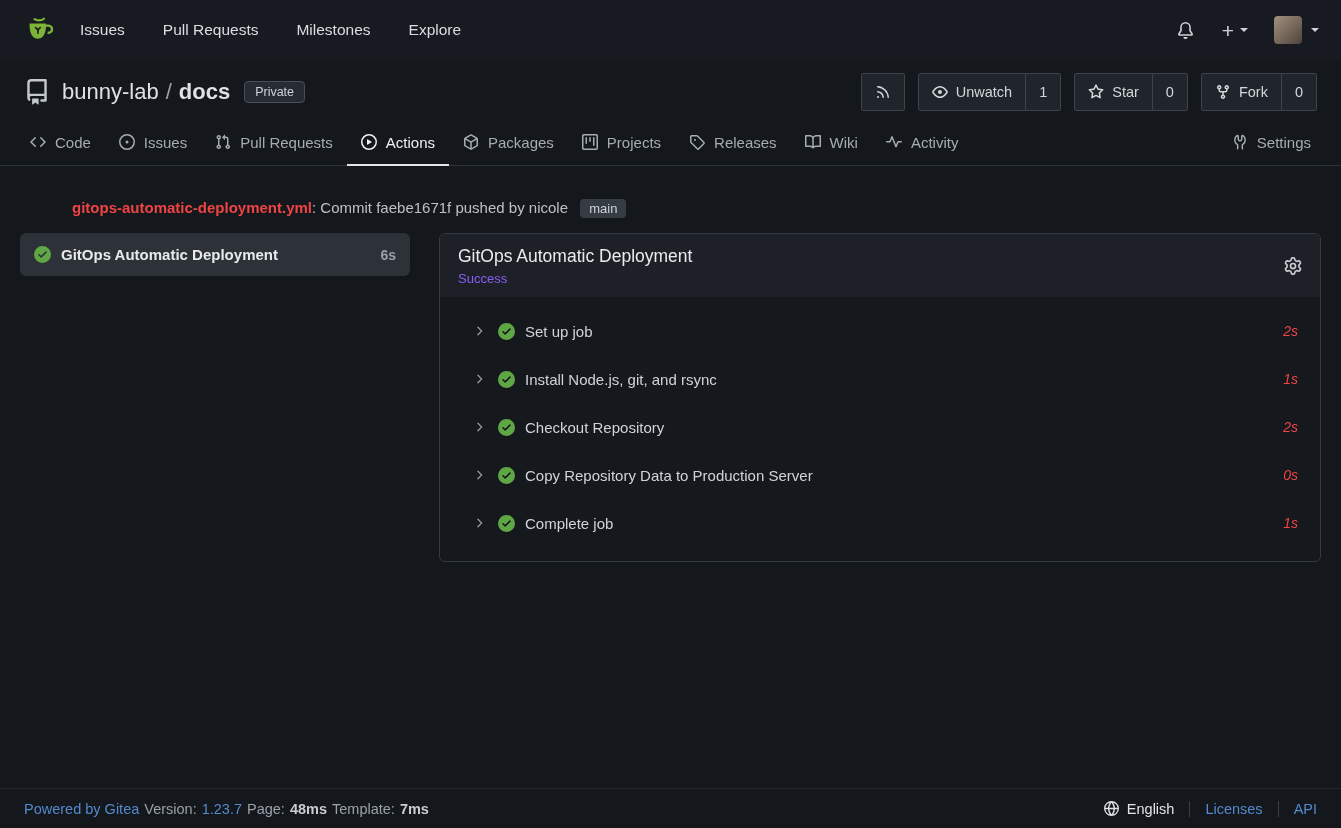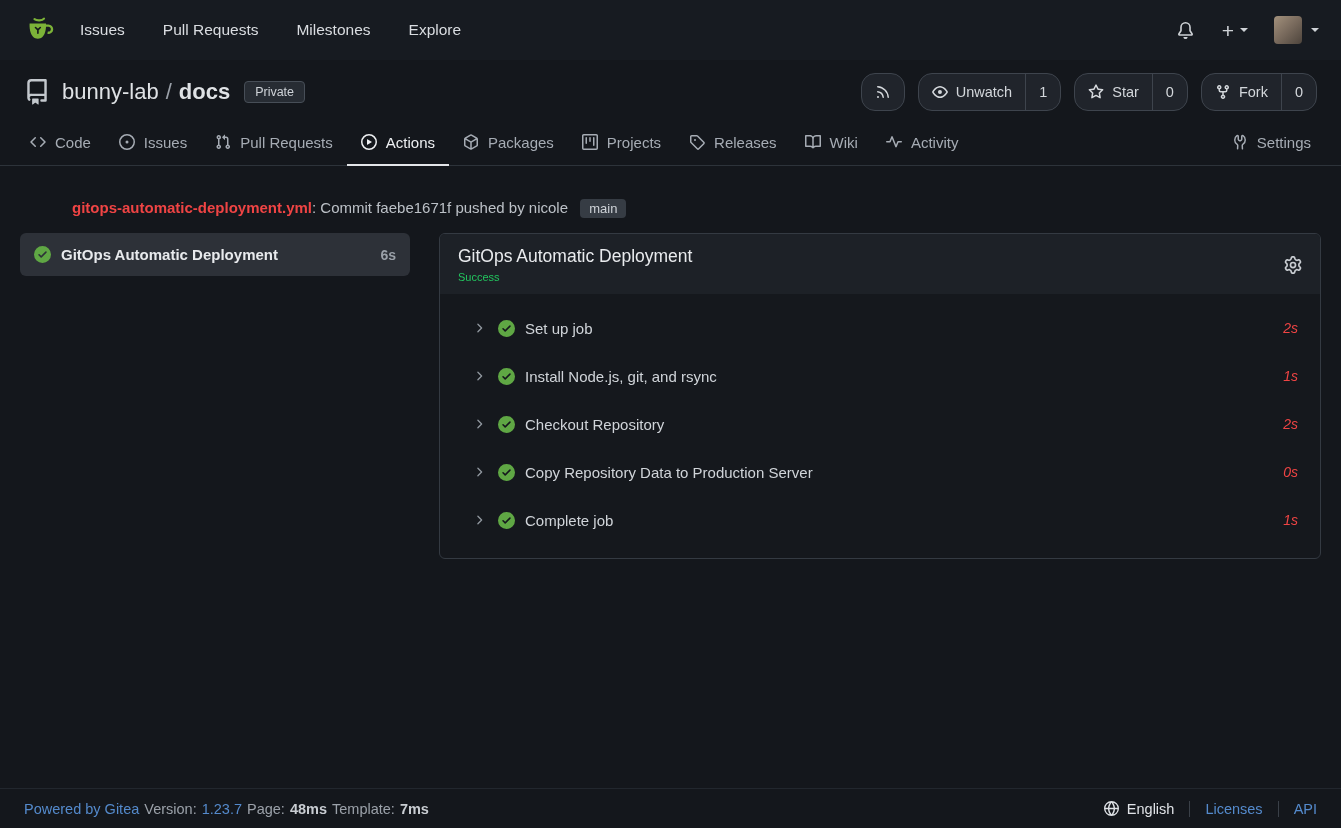--- a/index.html
+++ b/index.html
@@ -34,21 +34,21 @@
   .repo-header { display: flex; align-items: center; padding: 13px 24px 9px; }
   .repo-icon { color: #c3c8cd; }
   .repo-title { font-size: 22px; margin-left: 12px; color: #dfe2e5; display: flex; align-items: center; gap: 7px; }
   .repo-owner { cursor: pointer; }
   .repo-sep { color: #9ba1a9; }
   .repo-name { font-weight: 700; cursor: pointer; }
   .private-badge { margin-left: 14px; font-size: 12.5px; color: #cfd3d8; border: 1px solid #474e57;
                    background: #272c33; padding: 3px 10px; border-radius: 4px; }
   .repo-actions { margin-left: auto; display: flex; gap: 13px; }
   .btn-group { display: flex; align-items: stretch; height: 38px; border: 1px solid #3e444d;
-               border-radius: 14px; background: #20242b; overflow: hidden; }
+               border-radius: 2px; background: #20242b; overflow: hidden; }
   .btn-seg { display: flex; align-items: center; gap: 8px; padding: 0 13px;
              font-size: 14.5px; color: #d3d7db; cursor: pointer; }
   .btn-seg + .btn-seg { border-left: 1px solid #3e444d; }
   .btn-seg svg { width: 16px; height: 16px; }
 
   
   .tabs { display: flex; align-items: flex-start; padding: 0 16px; border-bottom: 1px solid #2d333a;
           height: 46px; flex-shrink: 0; }
   .tab { display: flex; align-items: center; gap: 9px; padding: 0 14px; height: 46px;
          color: #a6acb4; font-size: 15px; cursor: pointer; border-bottom: 2px solid transparent; }
@@ -75,21 +75,21 @@
   .job-item { display: flex; align-items: center; gap: 10px; padding: 13px 14px;
               background: #2d3138; border-radius: 6px; cursor: pointer; }
   .job-item svg { width: 17px; height: 17px; }
   .job-name { font-size: 15px; font-weight: 700; color: #e8eaed; flex: 1; }
   .job-duration { font-size: 14px; color: #9ba1a9; font-weight: 700; }
 
   .job-panel { flex: 1; border: 1px solid #343a42; border-radius: 6px; overflow: hidden; background: #15181d; }
   .panel-header { display: flex; align-items: center; padding: 12px 18px 11px; background: #1d2127; }
   .panel-titles { flex: 1; }
   .panel-title { font-size: 17.5px; color: #e9ebee; font-weight: 400; margin-bottom: 4px; }
-  .panel-status { font-size: 11px; color: #22c55e; }
+  .panel-status { font-size: 13px; color: #8b5cf6; }
   .gear-btn { color: #c9cdd2; cursor: pointer; }
   .gear-btn svg { width: 18px; height: 18px; }
 
   .steps { padding: 10px 0 14px; }
   .step-row { height: 48px; display: flex; align-items: center; padding: 0 22px 0 32px; cursor: pointer; }
   .step-chevron { color: #9198a0; }
   .step-chevron svg { width: 14px; height: 14px; }
   .step-check { margin: 0 10px 0 12px; }
   .step-check svg { width: 17px; height: 17px; }
   .step-name { font-size: 15px; color: #d0d4d9; flex: 1; }

